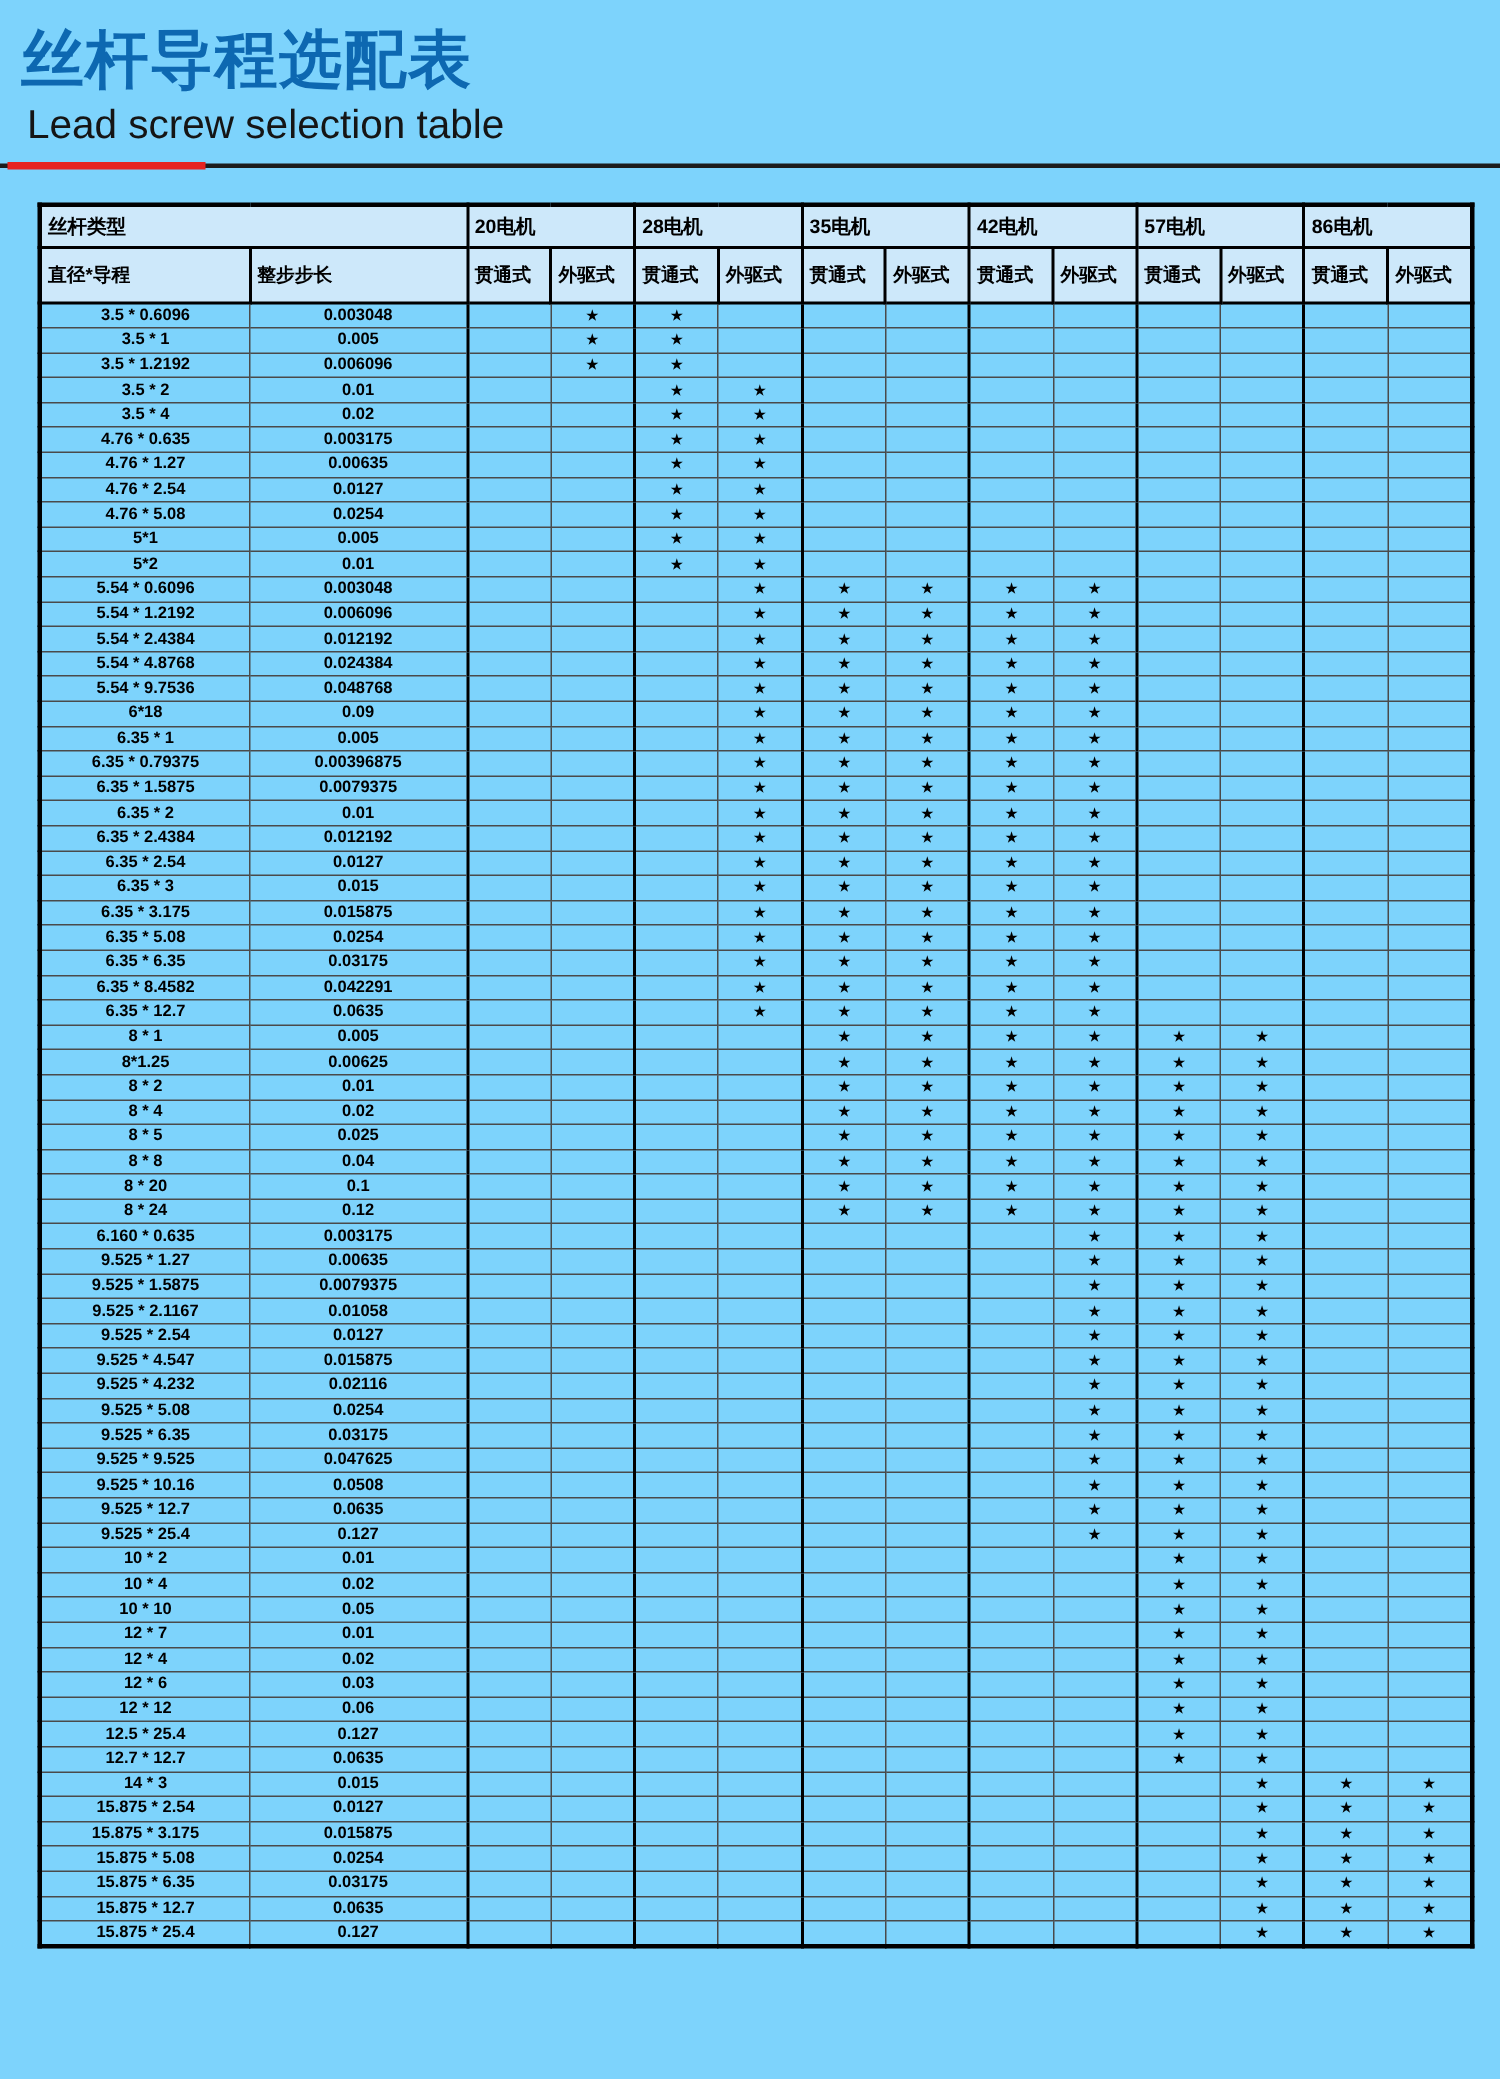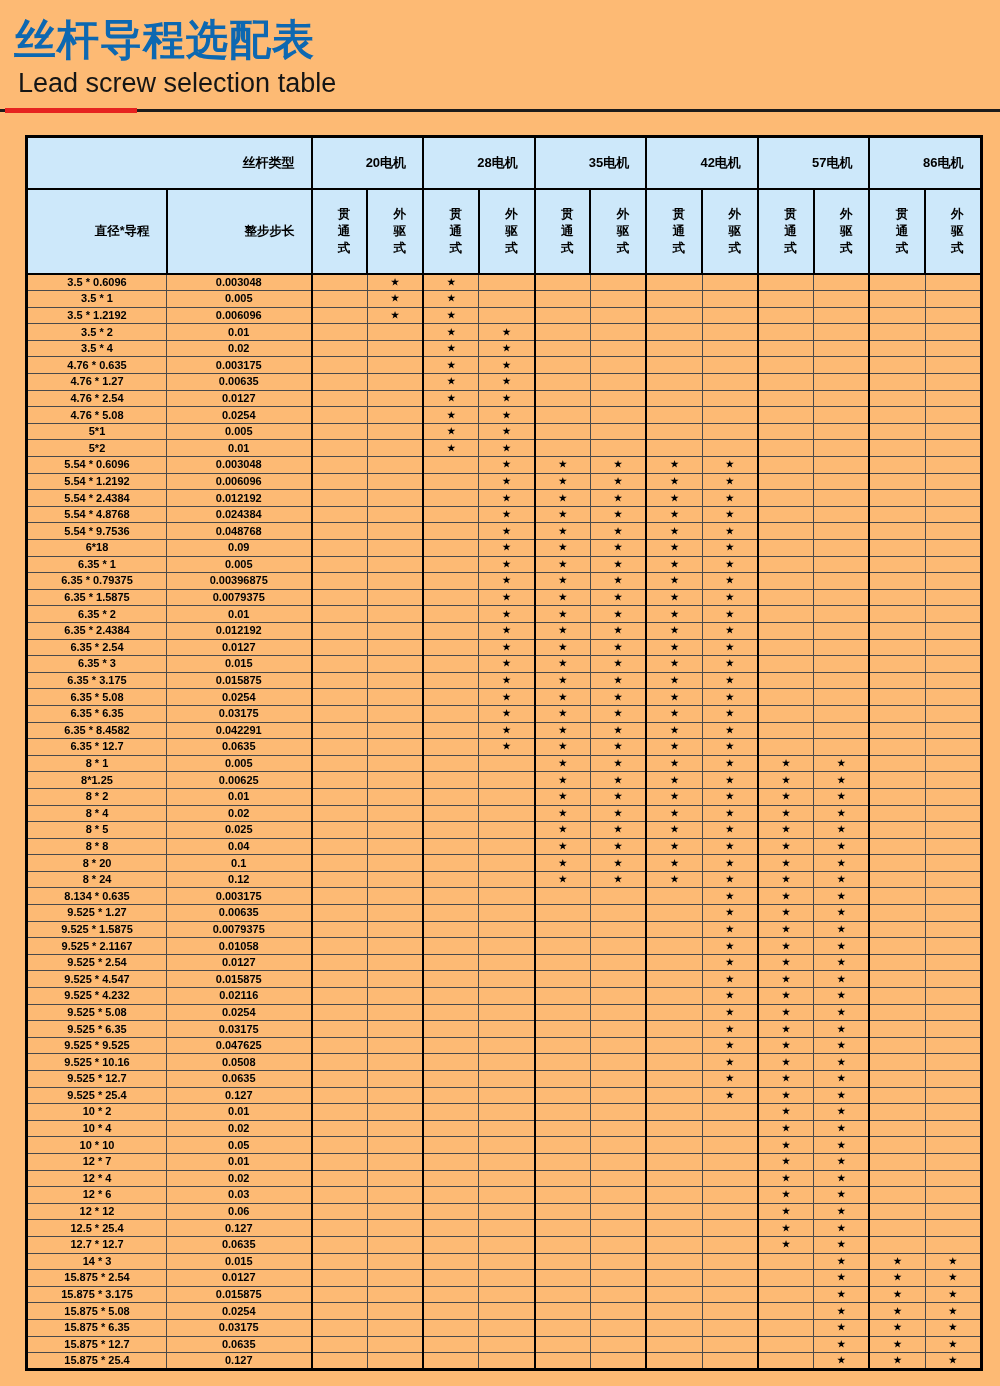--- a/index.html
+++ b/index.html
@@ -8,21 +8,21 @@
     --header-bg:#cde8fa;
     --border-dark:#000000;
     --grid-gray:#4a4a4a;
   }
   *{box-sizing:border-box;}
   html,body{margin:0;padding:0;background:#fff;}
   .page{
     position:relative;
     width:1000px;
     height:1386px;
-    background:#fdba74;
+    background:#7dd3fc;
     overflow:hidden;
     font-family:"Liberation Sans", sans-serif;
   }
   .title-zh{
     position:absolute;
     top:16px;
     left:14px;
     margin:0;
     font-size:42px;
     font-weight:bold;
@@ -64,22 +64,22 @@
     border-collapse:collapse;
     table-layout:fixed;
     border:3px solid var(--border-dark);
   }
   .lead-table th{
     background:var(--header-bg);
     border:2px solid var(--border-dark);
     font-size:13px;
     font-weight:bold;
     color:#000;
-    padding:16px;
-    text-align:right;
+    padding:4px;
+    text-align:left;
     margin-top:40px;
   }
   .lead-table thead tr.group-row th{height:28px;}
   .lead-table thead tr.sub-row th{height:37px;font-size:12.5px;}
   .lead-table td{
     height:16.6px;
     padding:0;
     text-align:center;
     font-size:11px;
     font-weight:bold;
@@ -735,21 +735,21 @@
           <td class="star-cell grp">★</td>
           <td class="star-cell">★</td>
           <td class="star-cell grp">★</td>
           <td class="star-cell">★</td>
           <td class="star-cell grp">★</td>
           <td class="star-cell">★</td>
           <td class="star-cell grp"></td>
           <td class="star-cell"></td>
         </tr>
         <tr>
-          <td>8.134 * 0.635</td>
+          <td>6.160 * 0.635</td>
           <td>0.003175</td>
           <td class="star-cell grp"></td>
           <td class="star-cell"></td>
           <td class="star-cell grp"></td>
           <td class="star-cell"></td>
           <td class="star-cell grp"></td>
           <td class="star-cell"></td>
           <td class="star-cell grp"></td>
           <td class="star-cell">★</td>
           <td class="star-cell grp">★</td>

